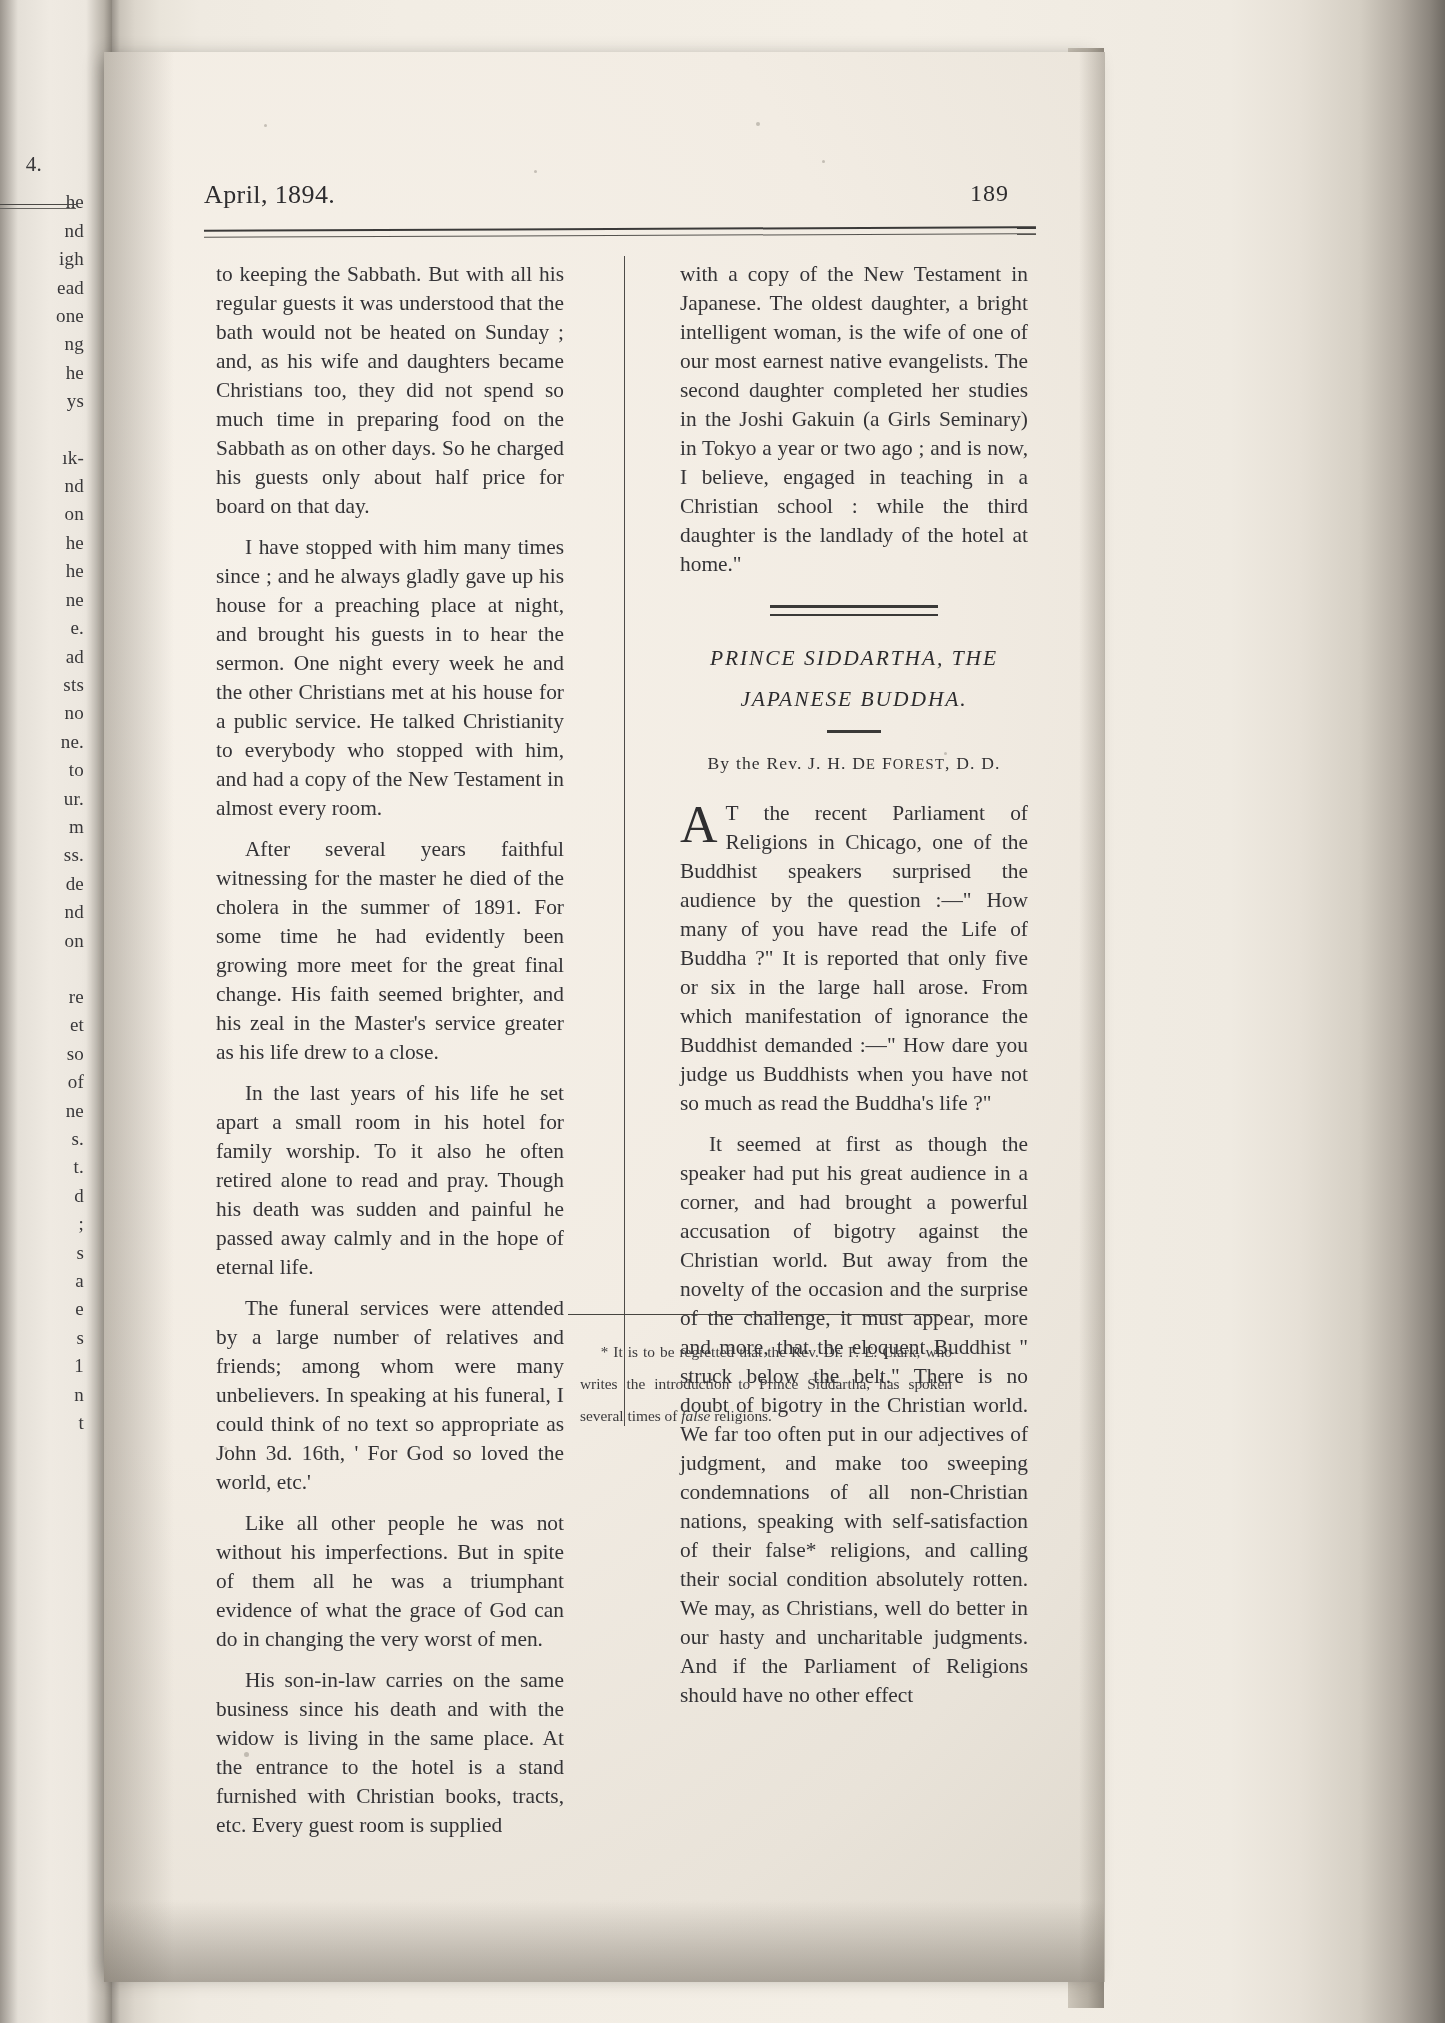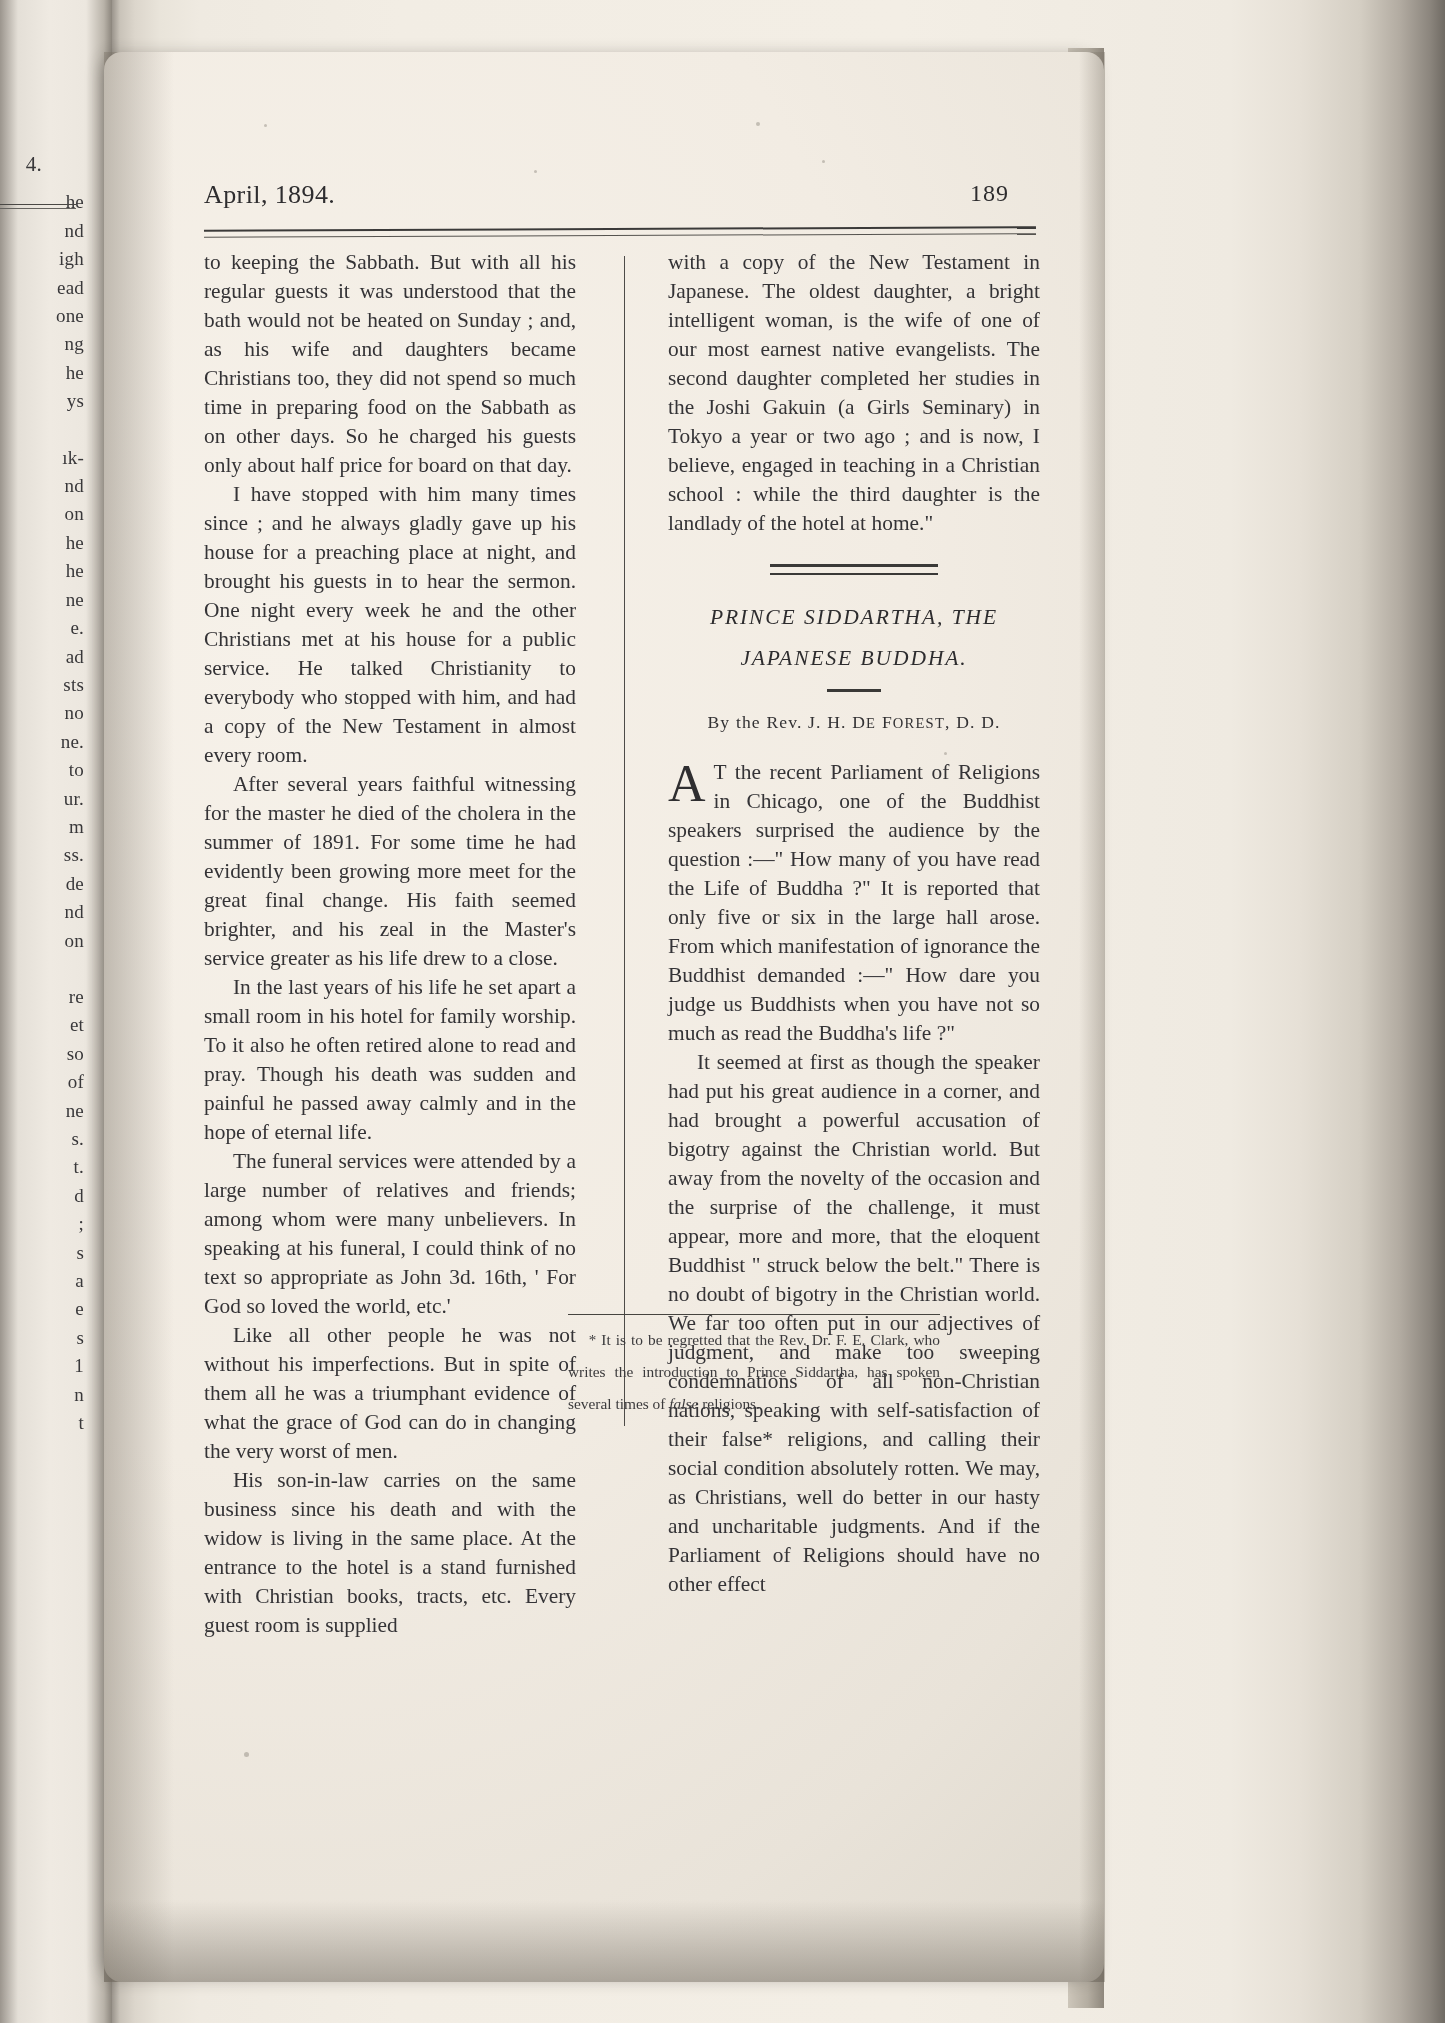--- a/index.html
+++ b/index.html
@@ -42,21 +42,20 @@
   }
   .facing-text .fp-blk{display:block;}
   .facing-text .fp-gap{display:block;height:28px;}
 
   
   #page{
     position:absolute;left:104px;top:52px;width:1000px;height:1930px;
     background:
       radial-gradient(130% 90% at 18% 30%, #f6f1e9 0%, #f2ece3 48%, #e9e3d9 80%, #ded8cd 100%);
     box-shadow:-6px 0 18px -6px rgba(40,35,30,.45);
-    border-radius:18px;
   }
   
   #page:before{
     content:"";position:absolute;left:0;top:0;width:70px;height:100%;
     background:linear-gradient(90deg,rgba(120,112,100,.42),rgba(120,112,100,0));
     pointer-events:none;
   }
   
   #page:after{
     content:"";position:absolute;right:-1px;top:0;width:26px;height:100%;
@@ -97,21 +96,21 @@
     font-size:21.4px;line-height:29.0px;color:#343336;
     text-align:justify;text-justify:inter-word;
     hyphens:none;word-spacing:.2px;
   }
   .col-left{left:0;}
   .col-right{left:464px;}
   .col-rule{
     position:absolute;left:420px;top:8px;width:0;height:1170px;
     border-left:1.4px solid #4d4b48;
   }
-  p{margin:0;text-indent:1.35em;}
+  p{margin:12px;text-indent:1.35em;}
   p.noindent{text-indent:0;}
 
   
   .art-sep{
     width:168px;height:6px;margin:26px auto 26px auto;
     border-top:3px solid #3a3937;border-bottom:2.4px solid #3a3937;
   }
   .art-title{
     text-align:center;font-size:21.5px;letter-spacing:1.9px;
     line-height:33px;color:#2d2c2e;text-indent:0;margin:8px 0 4px 0;font-style:italic;

